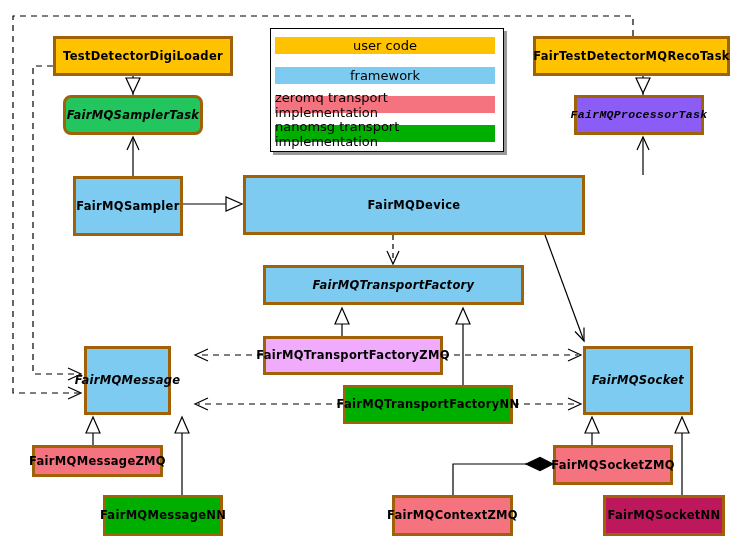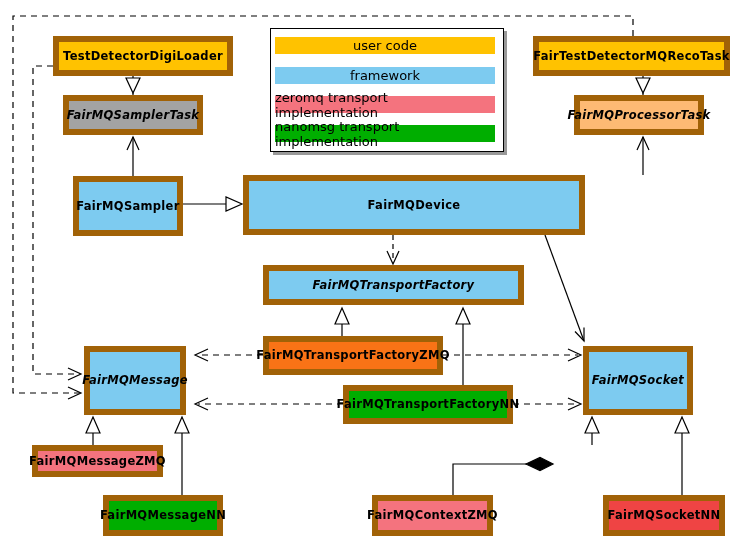--- a/index.html
+++ b/index.html
@@ -2,42 +2,42 @@
 <html><head>
 <meta charset="utf-8">
 <style>
   html,body{margin:0;padding:0;background:#fff;}
   .canvas{
     position:relative;width:748px;height:549px;background:#ffffff;
     font-family:"DejaVu Sans","Liberation Sans",sans-serif;overflow:hidden;
   }
   .wires{position:absolute;left:0;top:0;width:748px;height:549px;}
   .node{
-    position:absolute;box-sizing:border-box;border:6px solid #a16207;
+    position:absolute;box-sizing:border-box;border:3px solid #a16207;
     display:flex;align-items:center;justify-content:center;text-align:center;
     font-weight:bold;font-size:11.5px;color:#000;letter-spacing:.3px;line-height:1.1;
   }
   .abstract{font-style:italic;}
   
   .n-tddl{left:53px;top:36px;width:180px;height:40px;}
   .n-ftdmqrt{left:533px;top:36px;width:197px;height:40px;}
   .n-samplertask{left:63px;top:95px;width:140px;height:40px;}
   .n-processortask{left:574px;top:95px;width:130px;height:40px;}
   .n-sampler{left:73px;top:176px;width:110px;height:60px;}
   .n-device{left:243px;top:175px;width:342px;height:60px;}
   .n-processor{left:583px;top:175px;width:111px;height:60px;}
   .n-transportfactory{left:263px;top:265px;width:261px;height:40px;}
   .n-tfzmq{left:263px;top:336px;width:180px;height:39px;}
   .n-tfnn{left:343px;top:385px;width:170px;height:39px;}
-  .n-message{left:84px;top:346px;width:102px;height:69px;}
+  .n-message{left:84px;top:346px;width:87px;height:69px;}
   .n-socket{left:583px;top:346px;width:110px;height:69px;}
   .n-messagezmq{left:32px;top:445px;width:131px;height:32px;}
   .n-messagenn{left:103px;top:495px;width:120px;height:41px;}
   .n-socketzmq{left:553px;top:445px;width:120px;height:40px;}
-  .n-contextzmq{left:372px;top:495px;width:121px;height:41px;}
+  .n-contextzmq{left:392px;top:495px;width:121px;height:41px;}
   .n-socketnn{left:603px;top:495px;width:122px;height:41px;}
   
   .legend-frame{
     position:absolute;left:270px;top:28px;width:234px;height:124px;
     background:#fff;border:1.5px solid #000;box-sizing:border-box;
     box-shadow:3px 3px 0 #999999;
   }
   .legend-row{
     position:absolute;left:4px;width:220px;height:17px;
     display:flex;align-items:center;justify-content:center;
@@ -159,33 +159,34 @@
 
       <g>
         <path d="M453,495 V464 H527"></path>
         <polygon points="526,464 540,457.5 553,464 540,470.5" fill="#000"></polygon>
       </g>
     </g>
   </svg>
 
   <div class="node n-tddl" style="background: rgb(255, 194, 0);">TestDetectorDigiLoader</div>
   <div class="node n-ftdmqrt" style="background: rgb(255, 194, 0);">FairTestDetectorMQRecoTask</div>
-  <div class="node abstract n-samplertask" style="background: #a3a3a3;">FairMQSamplerTask</div>
-  <div class="node abstract n-processortask" style="background: #fdba74;">FairMQProcessorTask</div>
+  <div class="node abstract n-samplertask" style="background: #22c55e; border-radius: 8px;">FairMQSamplerTask</div>
+  <div class="node abstract n-processortask" style="background: #8b5cf6; font-family: Liberation Mono, monospace;">FairMQProcessorTask</div>
   <div class="node n-sampler" style="background: rgb(125, 203, 240);">FairMQSampler</div>
   <div class="node n-device" style="background: rgb(125, 203, 240);">FairMQDevice</div>
   <div class="node abstract n-transportfactory" style="background: rgb(125, 203, 240);">FairMQTransportFactory</div>
-  <div class="node n-tfzmq" style="background: #f97316;">FairMQTransportFactoryZMQ</div>
+  <div class="node n-tfzmq" style="background: #f0abfc;">FairMQTransportFactoryZMQ</div>
   <div class="node n-tfnn" style="background: rgb(0, 174, 0);">FairMQTransportFactoryNN</div>
   <div class="node abstract n-message" style="background: rgb(125, 203, 240);">FairMQMessage</div>
   <div class="node abstract n-socket" style="background: rgb(125, 203, 240);">FairMQSocket</div>
   <div class="node n-messagezmq" style="background: rgb(244, 115, 126);">FairMQMessageZMQ</div>
   <div class="node n-messagenn" style="background: rgb(0, 174, 0);">FairMQMessageNN</div>
+  <div class="node n-socketzmq" style="background: rgb(244, 115, 126);">FairMQSocketZMQ</div>
   <div class="node n-contextzmq" style="background: rgb(244, 115, 126);">FairMQContextZMQ</div>
-  <div class="node n-socketnn" style="background: #ef4444;">FairMQSocketNN</div>
+  <div class="node n-socketnn" style="background: #be185d;">FairMQSocketNN</div>
 
   <div class="legend-frame">
     <div class="legend-row lr-0" style="background: rgb(255, 194, 0);">user code</div>
     <div class="legend-row lr-1" style="background: rgb(125, 203, 240);">framework</div>
     <div class="legend-row lr-2" style="background: rgb(244, 115, 126);">zeromq transport implementation</div>
     <div class="legend-row lr-3" style="background: rgb(0, 174, 0);">nanomsg transport implementation</div>
   </div>
 
 </div>
 

